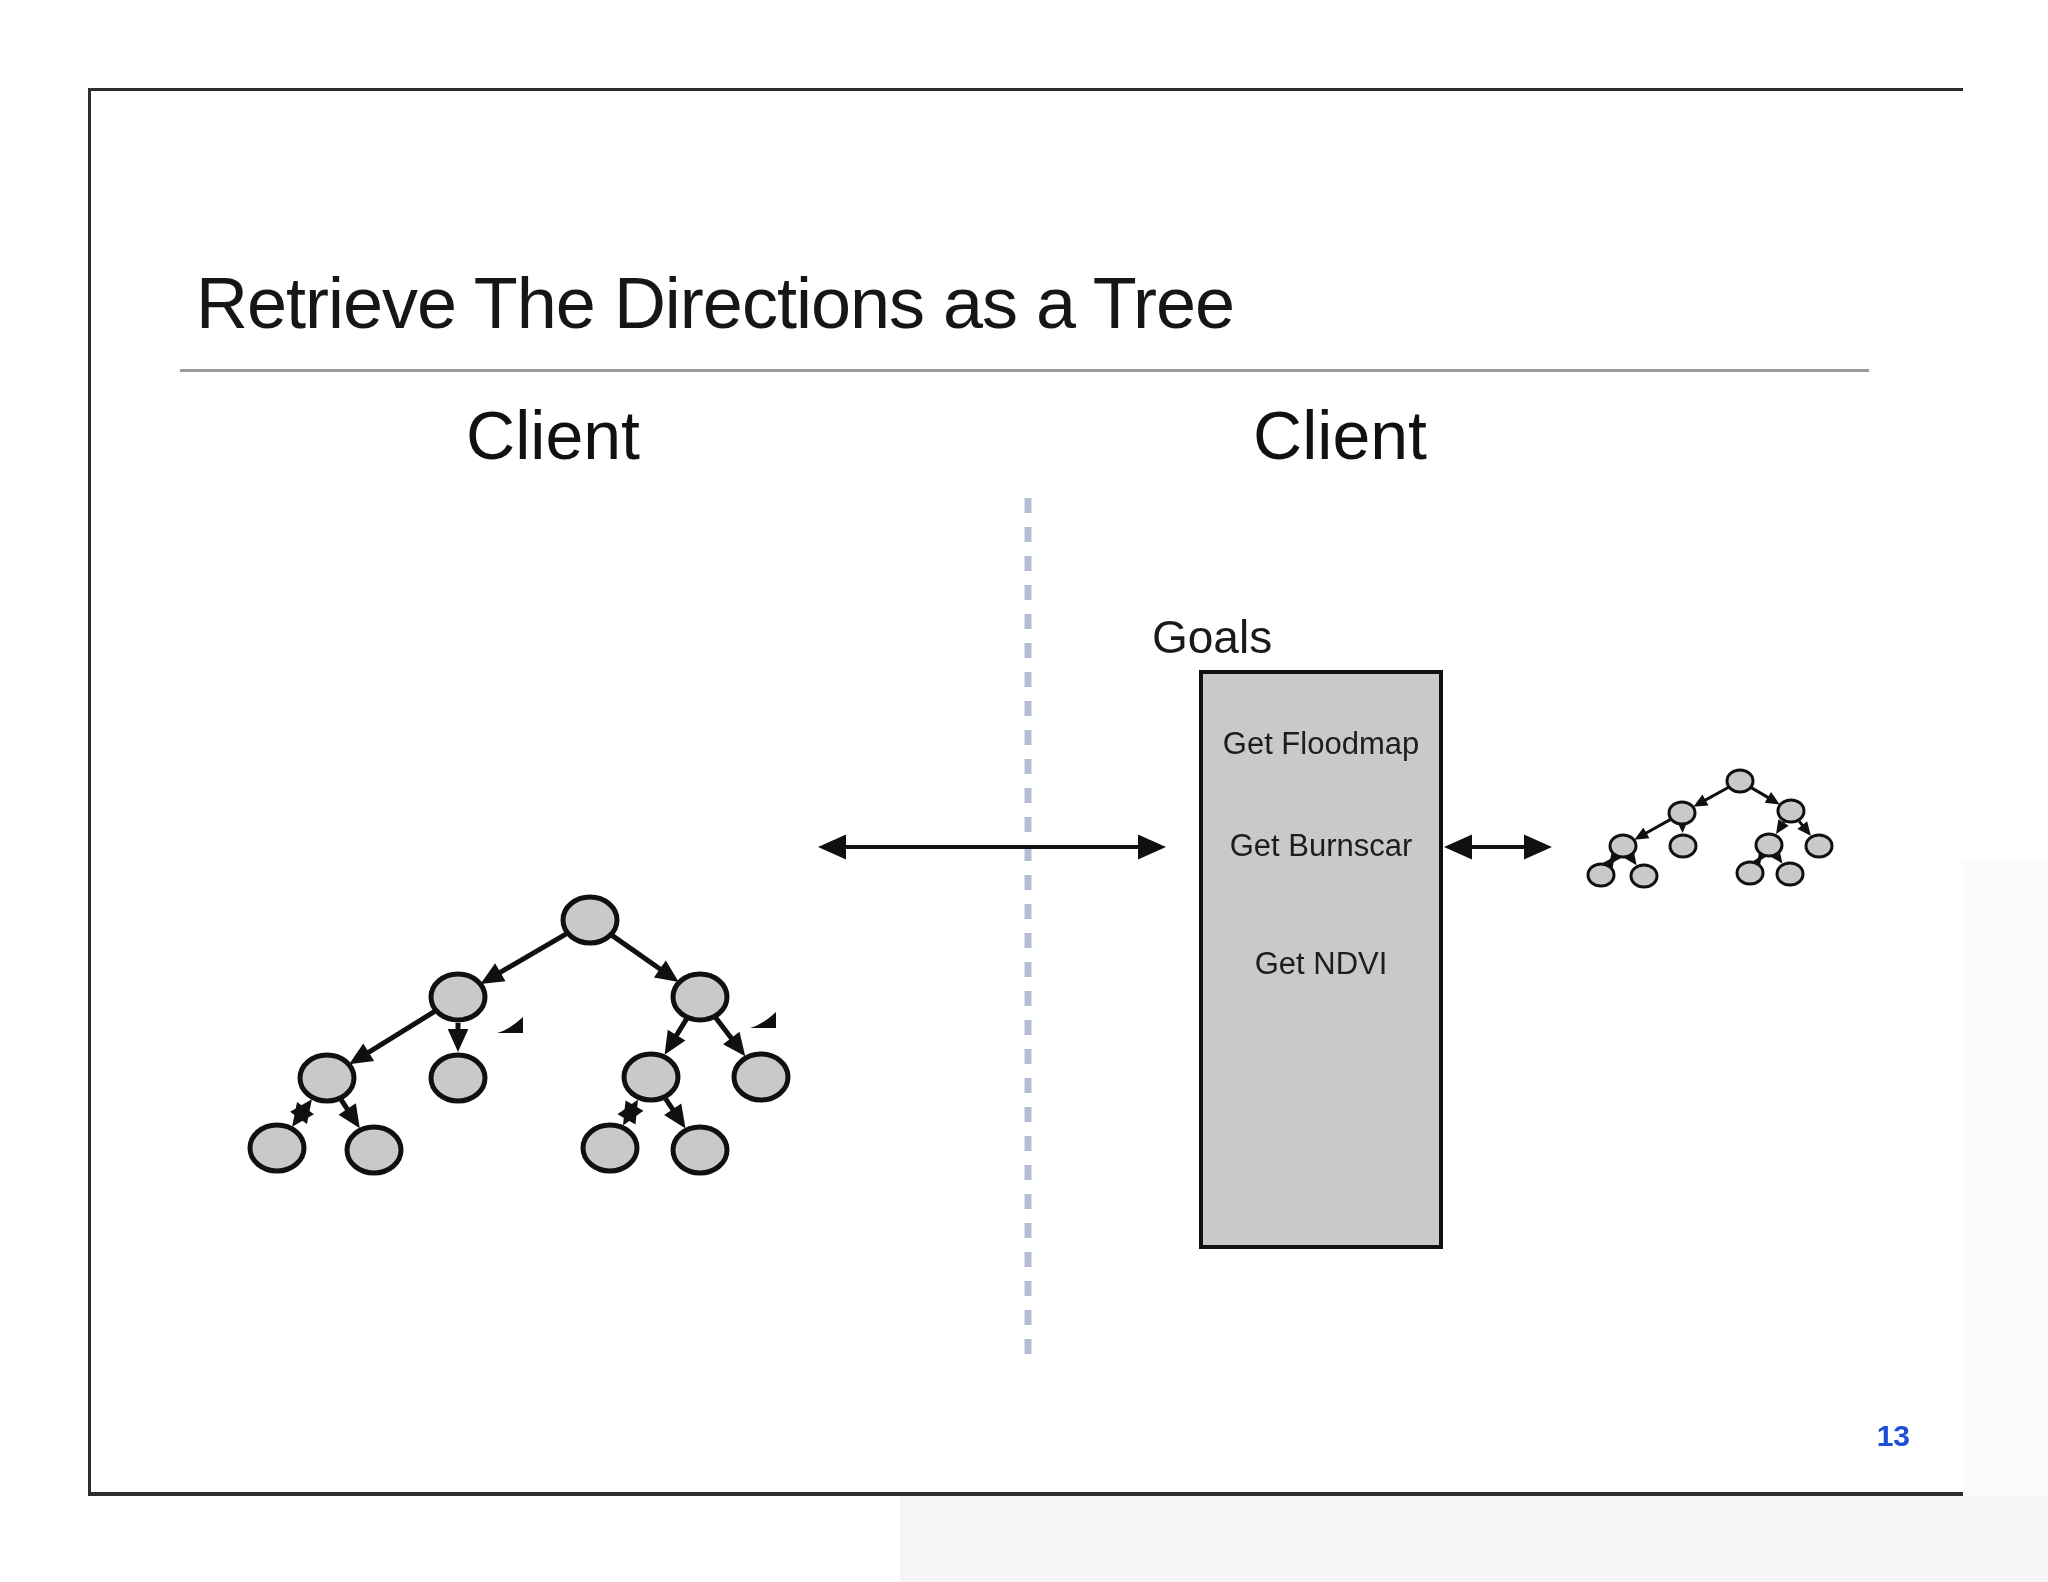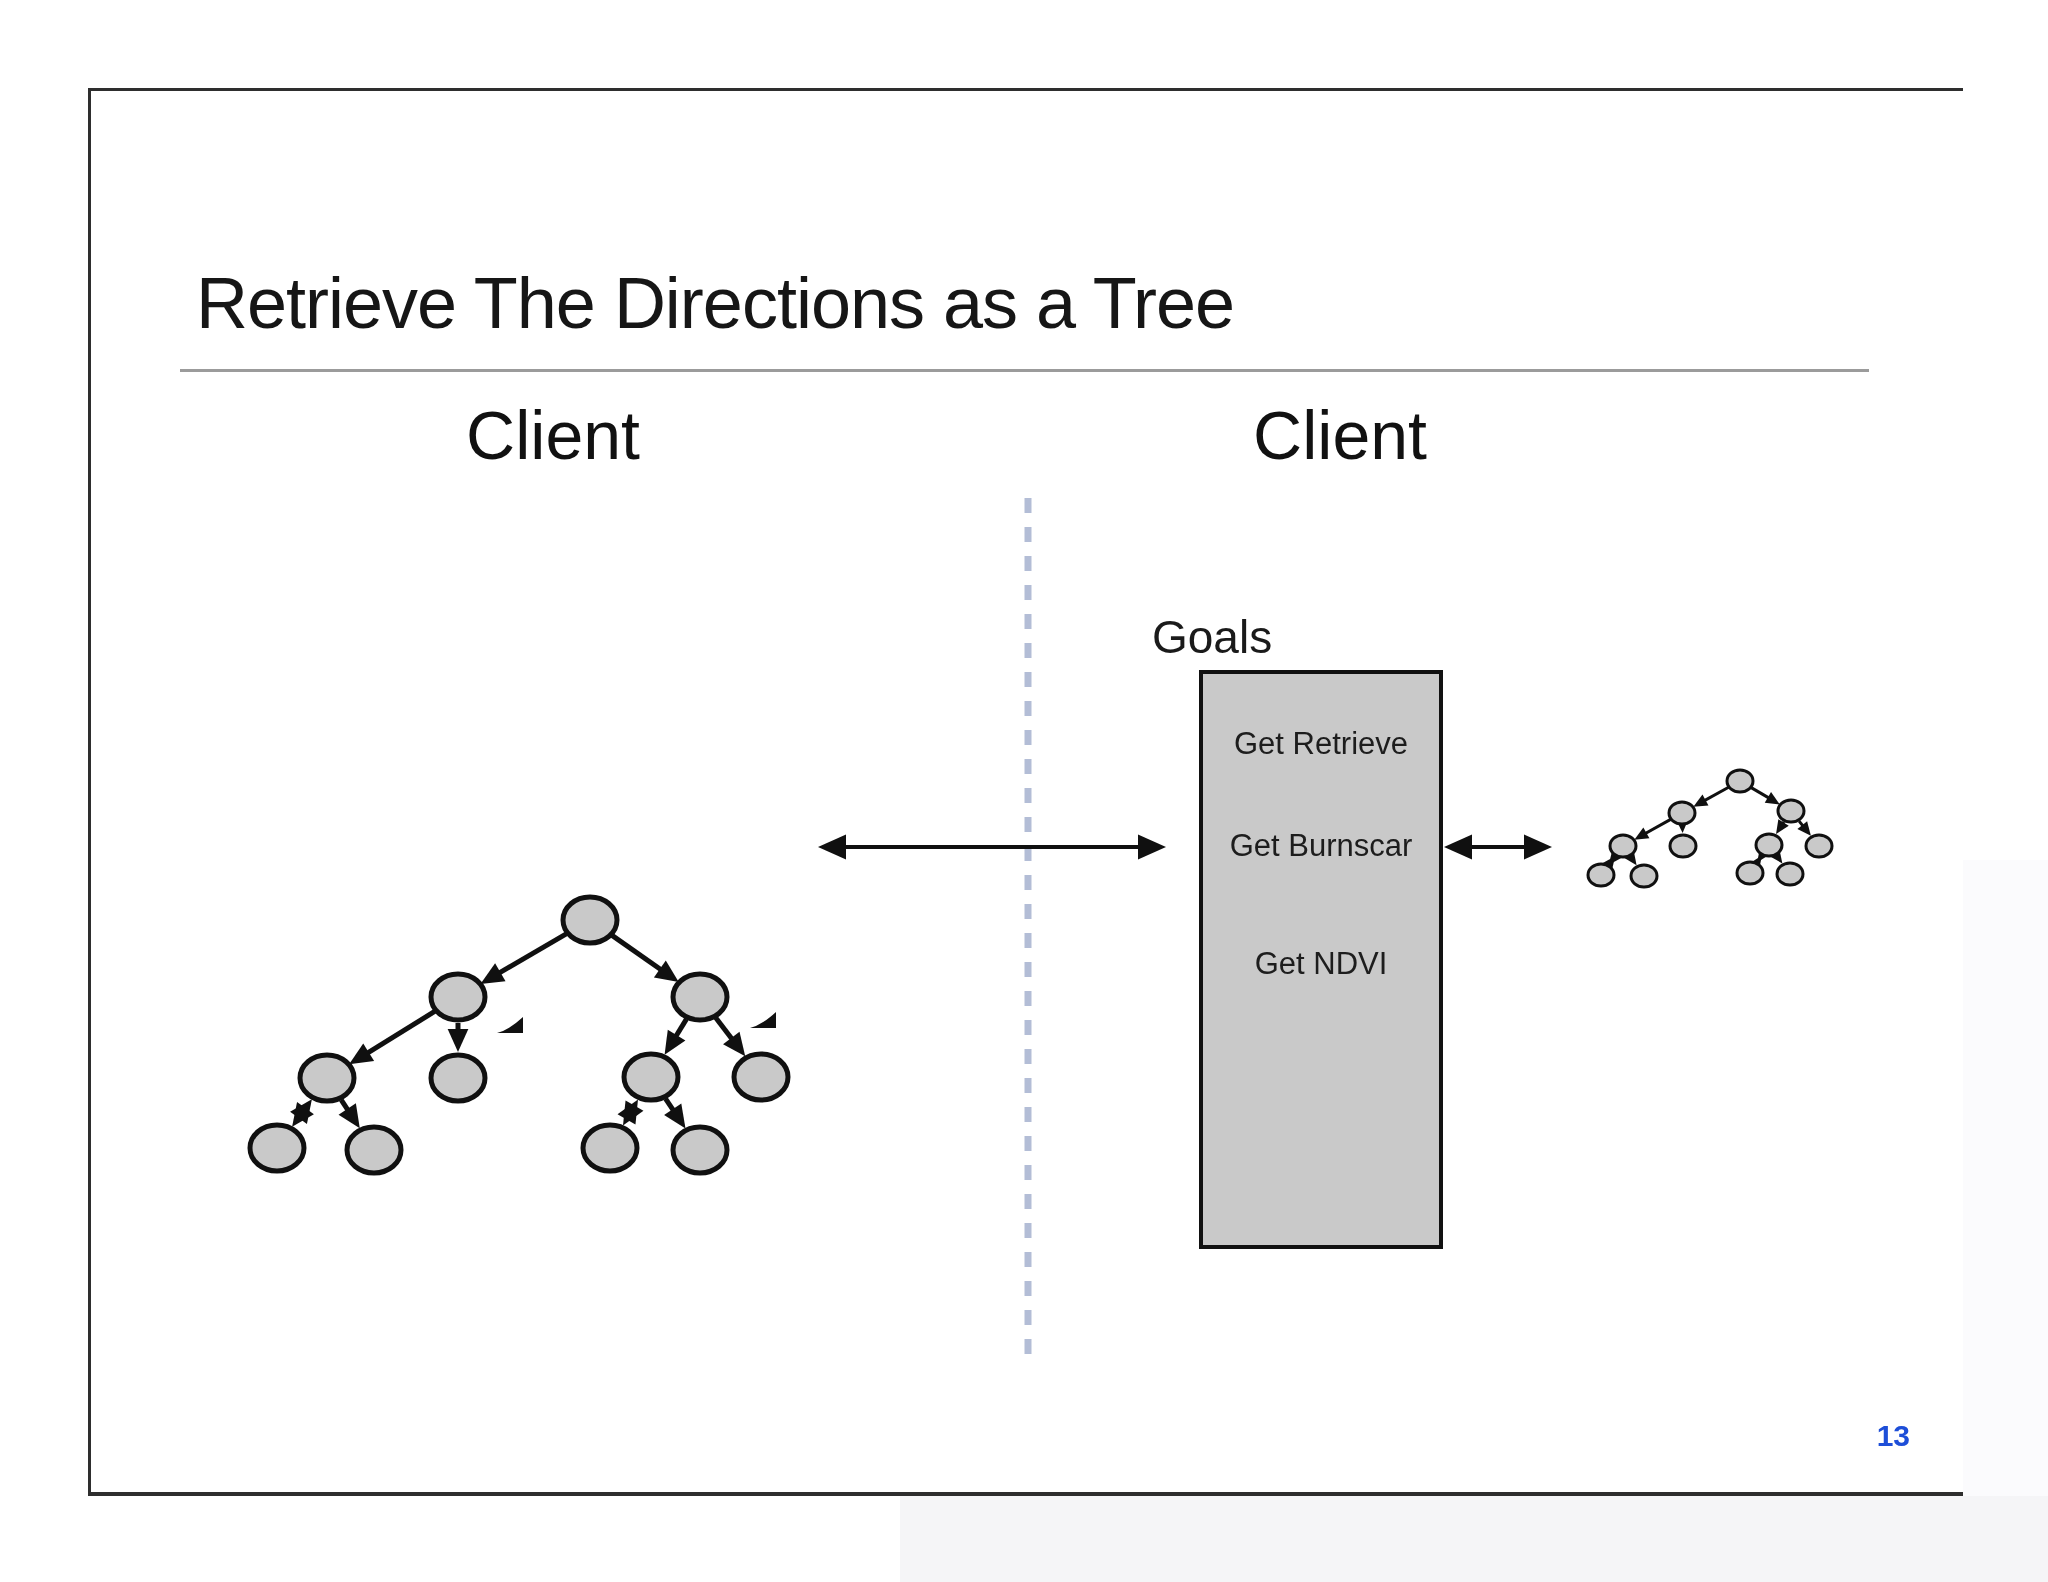--- a/index.html
+++ b/index.html
@@ -43,21 +43,21 @@
 <div class="slide-frame"></div>
 
 <h1 class="title">Retrieve The Directions as a Tree</h1>
 <div class="title-underline"></div>
 
 <div class="heading client">Client</div>
 <div class="heading server">Client</div>
 
 <div class="goals-label">Goals</div>
 <div class="goals-box"></div>
-<div class="goal-item goal-1">Get Retrieve</div>
+<div class="goal-item goal-1">Get Floodmap</div>
 <div class="goal-item goal-2">Get Burnscar</div>
 <div class="goal-item goal-3">Get NDVI</div>
 
 <svg id="diagram" viewBox="0 0 2048 1582">
     <line x1="1028" y1="498" x2="1028" y2="1357" stroke="#b3bdd6" stroke-width="7" stroke-dasharray="15 14"></line>
     <line x1="832" y1="847" x2="1152" y2="847" stroke="#101010" stroke-width="4"></line>
     <polygon points="1166,847 1138,859.6 1138,834.4" fill="#101010"></polygon>
     <polygon points="818,847 846,834.4 846,859.6" fill="#101010"></polygon>
     <line x1="1458" y1="847" x2="1538" y2="847" stroke="#101010" stroke-width="4"></line>
     <polygon points="1552,847 1524,859.6 1524,834.4" fill="#101010"></polygon>

